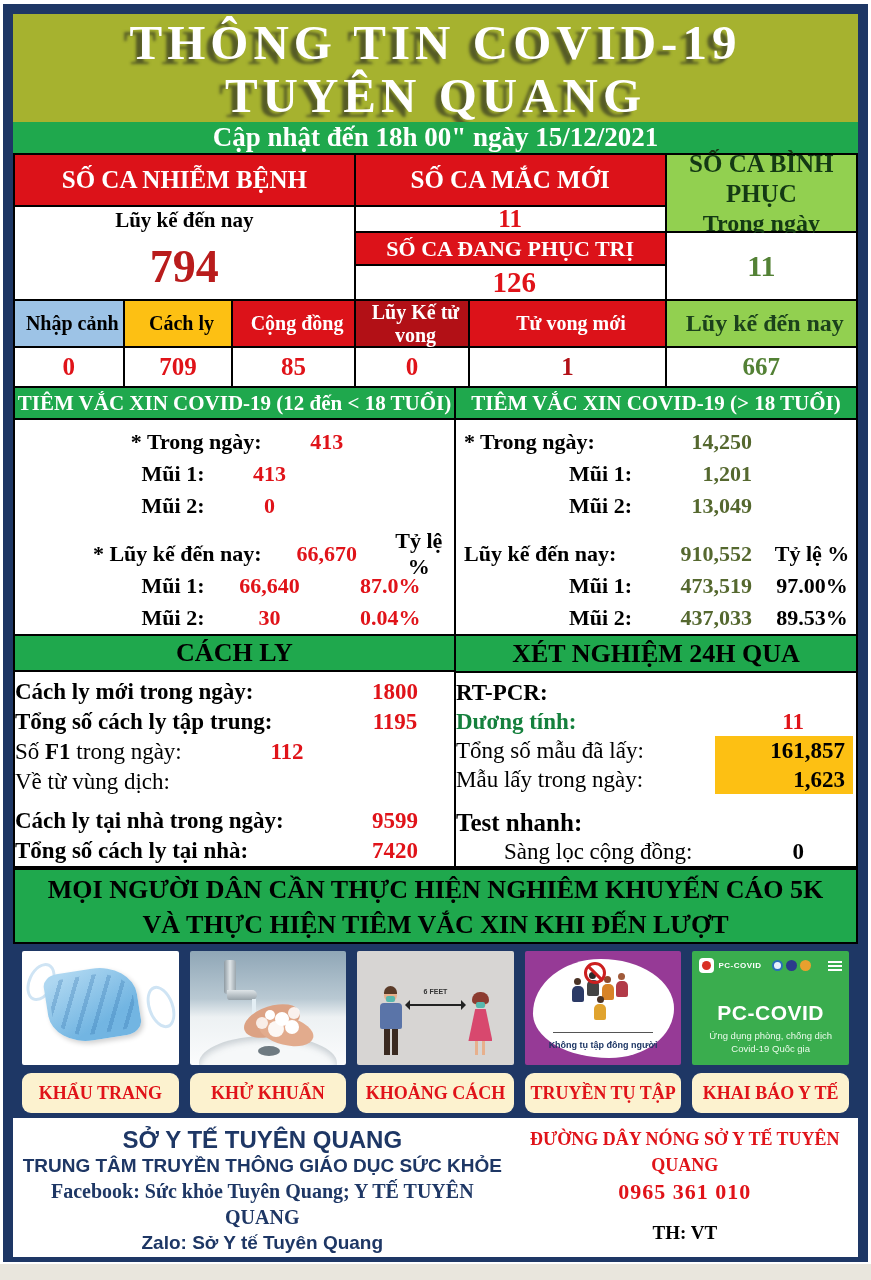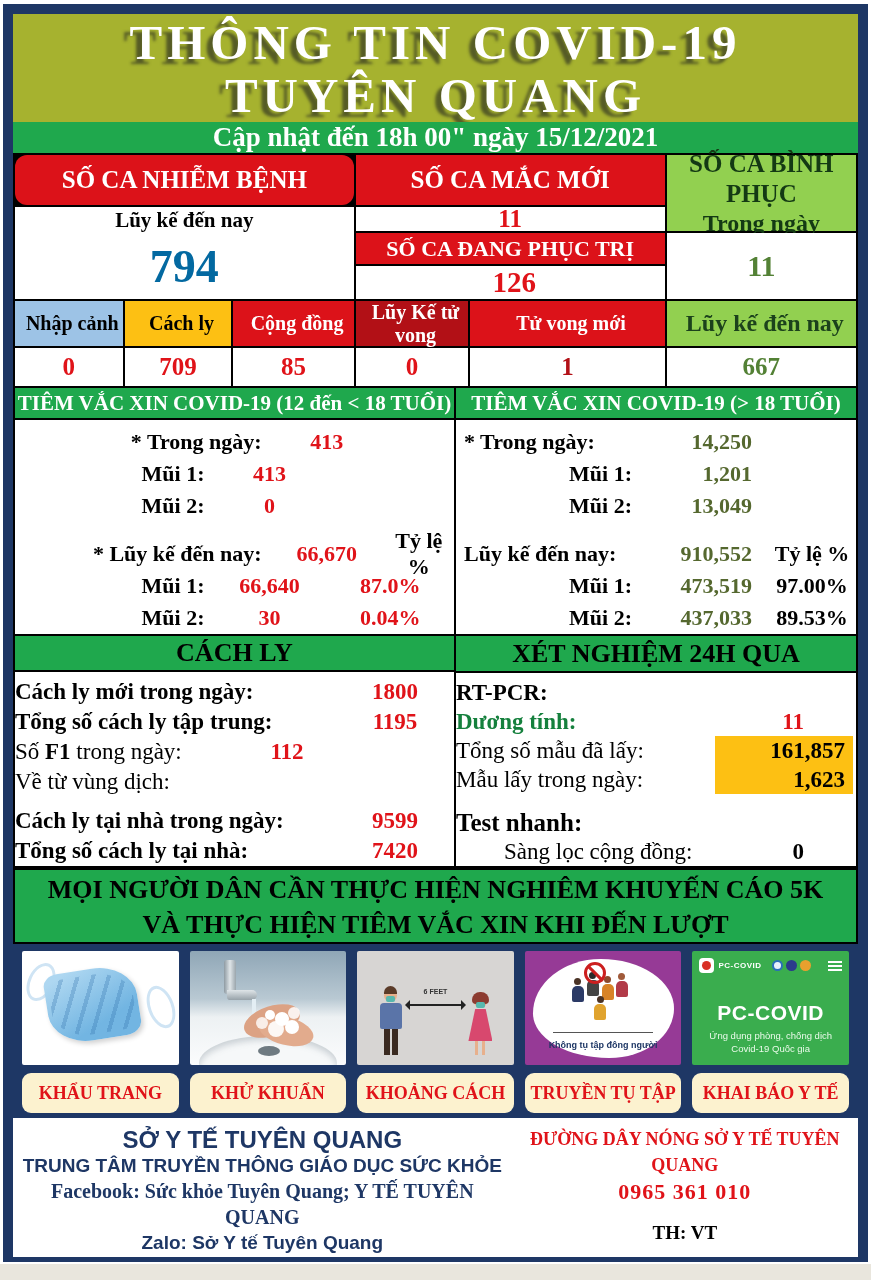--- a/index.html
+++ b/index.html
@@ -18,28 +18,28 @@
   .gap-w2 { background:#fff; height:3px; }
   .update-bar { height:46px; background:#1fa84d; color:#fff; font-size:27px; font-weight:bold;
                 display:flex; align-items:center; justify-content:center; }
 
   
   .main-table { height:235px; display:grid; background:#000; padding:2px; gap:2px;
                 grid-template-columns:12.8% 12.7% 14.3% 13.4% 23.1% auto;
                 grid-template-rows:50px 24px 31px 33px 45px 38px; }
   .cell { background:#fff; display:flex; align-items:center; justify-content:center; text-align:center; }
   .hdr-red { background:#dc1219; color:#fff; font-weight:bold; font-size:25px; }
-  .c-inf-hdr { grid-column:1/4; grid-row:1;border-radius:12px; }
+  .c-inf-hdr { grid-column:1/4; grid-row:1; }
   .c-new-hdr { grid-column:4/6; grid-row:1; }
   .c-rec-hdr { grid-column:6; grid-row:1/3; background:#92d050; flex-direction:column; color:#143a14; font-weight:bold; }
   .c-rec-hdr .l1 { font-size:25px; line-height:30px; }
   .c-rec-hdr .l2 { font-size:24px; line-height:28px; }
   .c-inf-body { grid-column:1/4; grid-row:2/5; flex-direction:column; justify-content:flex-start; }
   .c-inf-body .sub { font-size:21px; font-weight:bold; line-height:26px; }
-  .c-inf-body .big { flex:1; display:flex; align-items:center; font-size:46px; font-weight:bold; color:#0369a1; }
+  .c-inf-body .big { flex:1; display:flex; align-items:center; font-size:46px; font-weight:bold; color:#b91c1c; }
   .c-new-val { grid-column:4/6; grid-row:2; color:#e01319; font-weight:bold; font-size:25px; }
   .c-treat-hdr { grid-column:4/6; grid-row:3; background:#dc1219; color:#fff; font-weight:bold; font-size:22px; }
   .c-treat-val { grid-column:4/6; grid-row:4; color:#e01319; font-weight:bold; font-size:29px;padding-left:8px; }
   .c-rec-val { grid-column:6; grid-row:3/5; color:#538135; font-weight:bold; font-size:30px; }
   .bk-hdr { font-weight:bold; font-size:20px;padding-left:7px; }
   .bk-blue { background:#9dc3e6; color:#000; }
   .bk-gold { background:#fdc013; color:#000; }
   .bk-red  { background:#dc1219; color:#fff; }
   .bk-dred { background:#b21016; color:#fff; }
   .bk-lgreen { background:#92d050; color:#1c421c; font-size:24px; }

